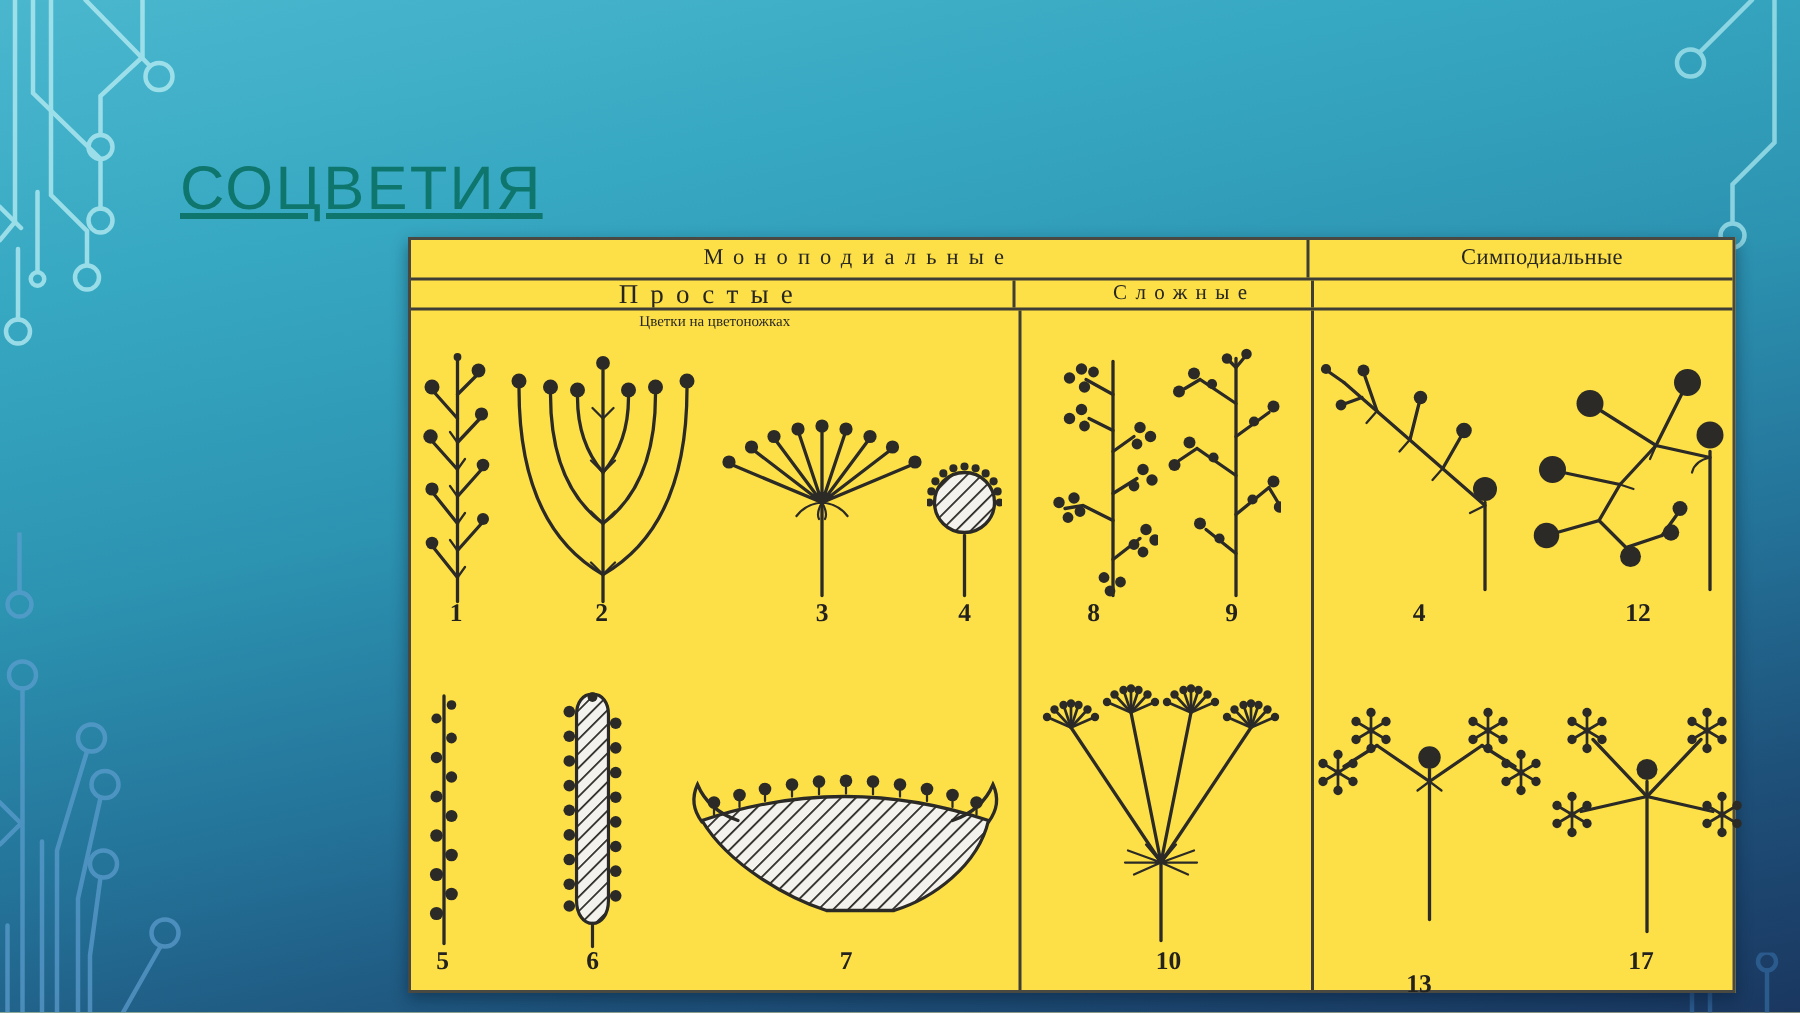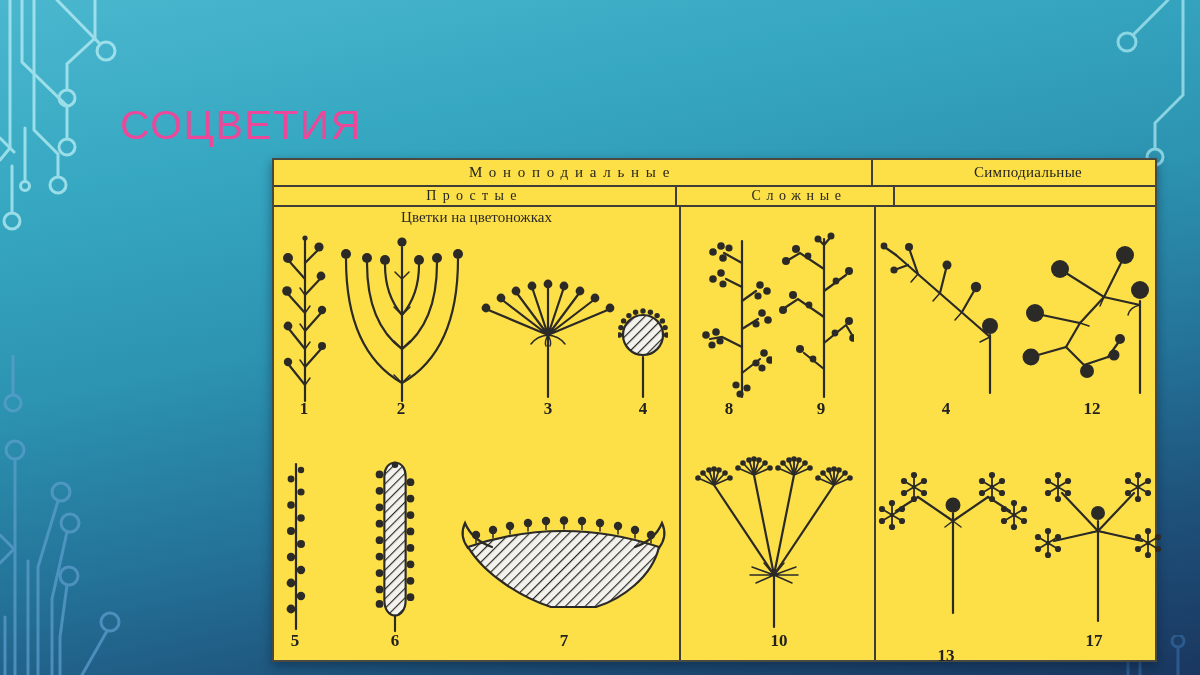--- a/index.html
+++ b/index.html
@@ -5,41 +5,41 @@
   html,body{margin:0;padding:0;}
   body{
     width:1200px;height:675px;overflow:hidden;position:relative;
     background:linear-gradient(168deg,#4ab7ce 0%,#37a8c2 22%,#2c93b1 44%,#247399 64%,#1e517a 82%,#1a3760 100%);
     font-family:"Liberation Serif","DejaVu Serif",serif;
   }
   .deco{position:absolute;pointer-events:none;}
   .title{
     position:absolute;left:120px;top:102px;margin:0;
     font-family:"Liberation Sans","DejaVu Sans",sans-serif;
-    font-weight:400;font-size:41px;letter-spacing:1.5px;color:#ec4899;
+    font-weight:400;font-size:41px;letter-spacing:1.5px;color:#0f766e;text-decoration:underline;
   }
   .paper{
     position:absolute;left:272px;top:158px;width:885px;height:504px;
     background:#fde047;border:2px solid #4a4941;box-sizing:border-box;
     box-shadow:0 4px 10px rgba(5,25,45,.45);
     color:#262521;
   }
   .hrow{display:flex;border-bottom:2px solid #3e3d36;}
   .row1{height:25px;}
   .row2{height:18px;}
   .hcell{display:flex;align-items:center;justify-content:center;box-sizing:border-box;
          font-size:15px;white-space:nowrap;overflow:hidden;}
   .cell-mono{width:599px;border-right:2px solid #3e3d36;letter-spacing:.45em;}
   .cell-symp{flex:1;letter-spacing:.02em;padding-left:28px;}
-  .cell-simple{width:403px;border-right:2px solid #3e3d36;letter-spacing:.45em;font-size:14px;}
-  .cell-complex{width:218px;border-right:2px solid #3e3d36;letter-spacing:.4em;font-size:14px;padding-left:28px;}
+  .cell-simple{width:403px;border-right:2px solid #3e3d36;letter-spacing:.45em;font-size:18px;}
+  .cell-complex{width:199px;border-right:2px solid #3e3d36;letter-spacing:.4em;font-size:14px;padding-left:28px;}
   .cell-empty{flex:1;}
   .tbody{position:relative;height:453px;}
   .vline{position:absolute;top:0;bottom:0;width:2px;background:#3e3d36;}
-  .sub-label{position:absolute;left:0;width:405px;text-align:center;font-size:15px;color:#2a2925;}
+  .sub-label{position:absolute;left:0;width:405px;text-align:center;font-size:10px;color:#2a2925;}
   .num{position:absolute;transform:translateX(-50%);font-size:17px;font-weight:bold;color:#23221e;}
   .fig{position:absolute;}
   .fig .s{stroke:#2b2a26;stroke-width:2.2;fill:none;stroke-linecap:round;}
   .fig .t{stroke:#2b2a26;stroke-width:1.5;fill:none;stroke-linecap:round;}
   .fig .d{fill:#2b2a26;stroke:none;}
   .fig .hatched{fill:url(#hatch);stroke:#2b2a26;stroke-width:2.2;}
   .circ{fill:none;stroke-linecap:round;}
 </style>
 </head>
 <body>

